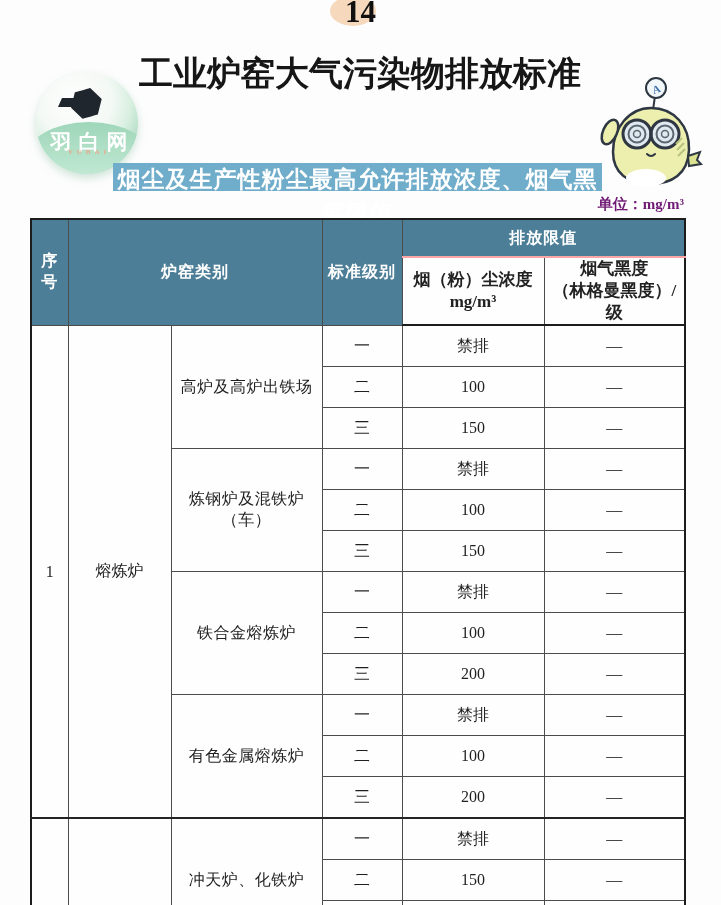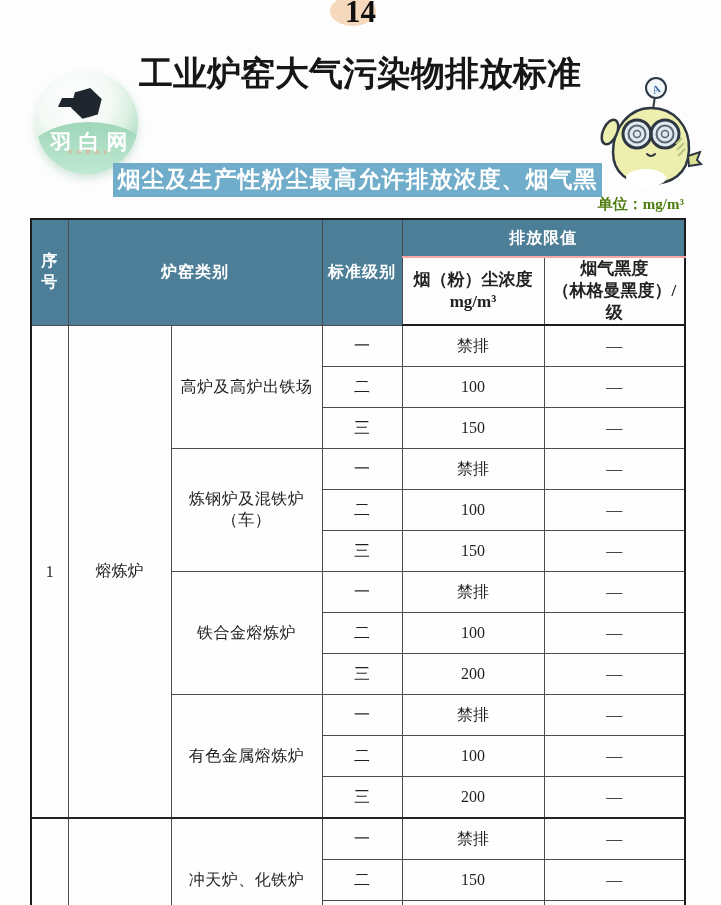--- a/index.html
+++ b/index.html
@@ -26,24 +26,24 @@
     font-size:21px;font-weight:700;letter-spacing:7px;text-indent:7px;}
   .logo-sub{position:absolute;left:0;top:76px;width:100%;text-align:center;color:#e9a98c;
     font-size:7px;font-weight:700;letter-spacing:4px;text-indent:4px;}
 
   .title{position:absolute;left:110px;top:55px;width:500px;text-align:center;
     font-weight:700;color:#161616;font-size:34px;line-height:38px;}
 
   .mascot{position:absolute;left:596px;top:74px;}
 
   
-  .banner{position:absolute;left:113px;top:163px;width:489px;height:34px;background:#6fadca;
+  .banner{position:absolute;left:113px;top:163px;width:489px;height:28px;background:#6fadca;
     color:#ffffff;font-size:23px;font-weight:700;text-align:center;line-height:34px;letter-spacing:1px;}
 
-  .unit{position:absolute;right:37px;top:195px;font-size:15px;font-weight:700;color:#4d7c0f;}
+  .unit{position:absolute;right:37px;top:195px;font-size:15px;font-weight:700;color:#701a75;}
 
   
   .tbl-wrap{position:absolute;left:30px;top:218px;width:656px;}
   table{border-collapse:collapse;table-layout:fixed;width:654px;border:2px solid #1c1c1c;}
   th,td{border:1px solid #4c4c4c;text-align:center;vertical-align:middle;padding:0 2px;
         overflow:hidden;}
   thead th{font-weight:600;}
   th.teal{background:#4d7e97;color:#ffffff;font-size:16px;letter-spacing:1px;}
   th.sub{background:#fefefe;color:#222;font-size:17px;line-height:1.3;white-space:pre-line;
          font-weight:600;border-bottom:2px solid #1c1c1c;}

